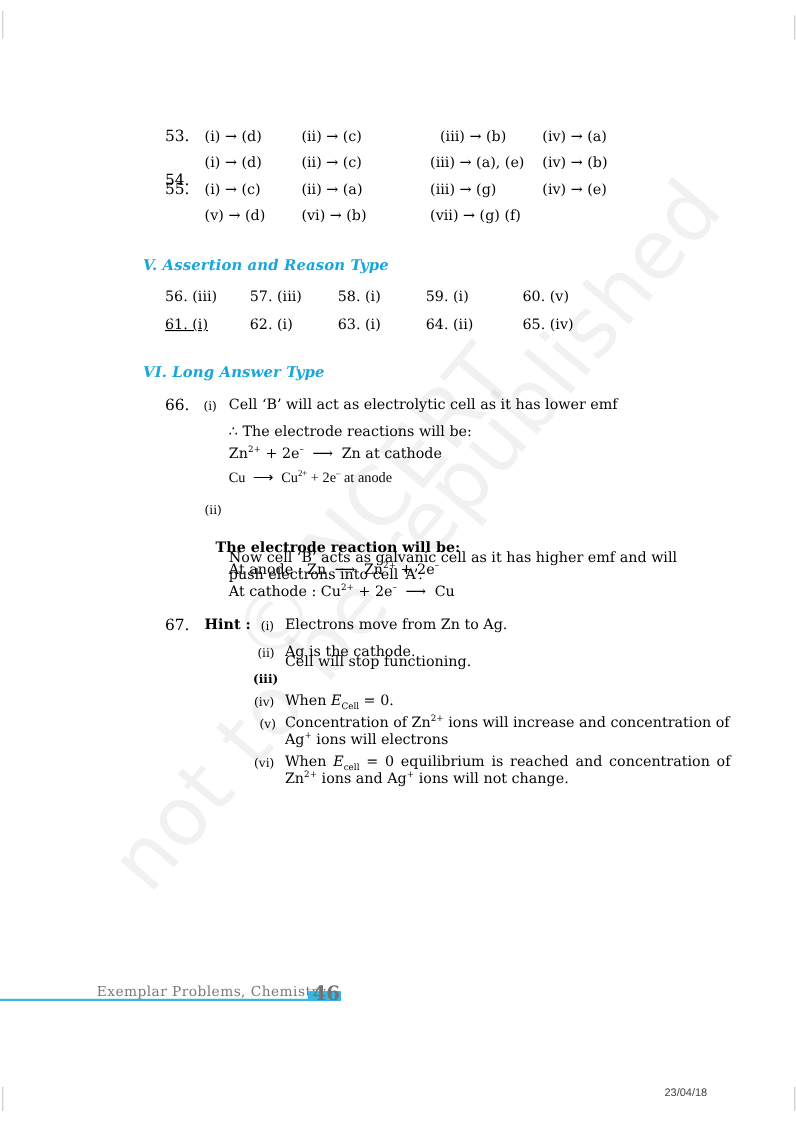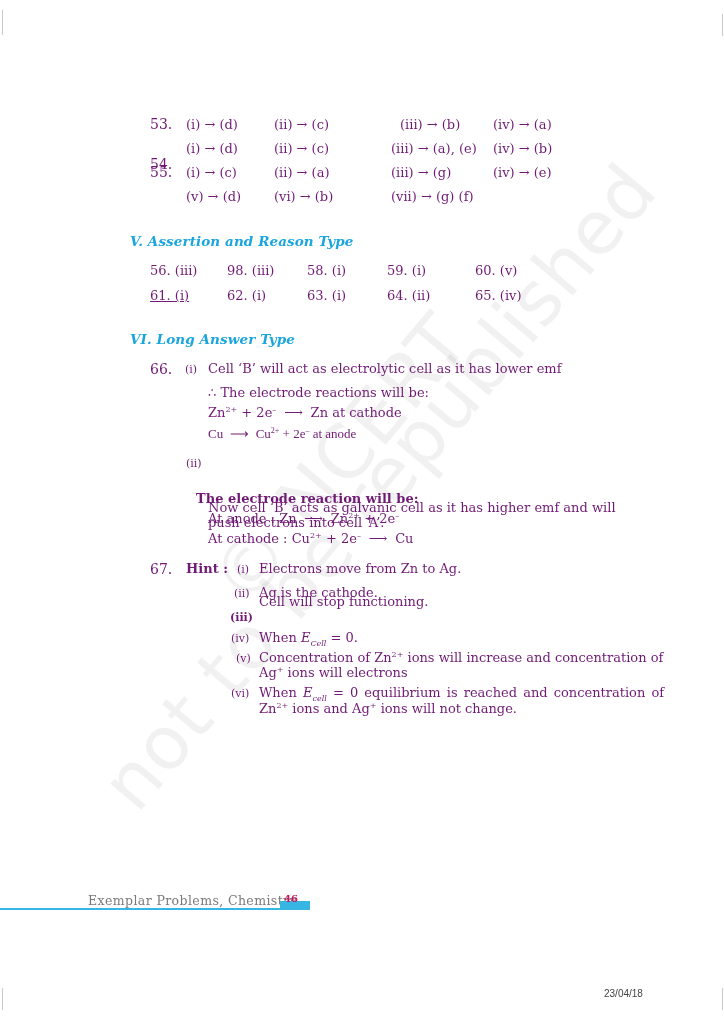--- a/index.html
+++ b/index.html
@@ -3,39 +3,39 @@
 <meta charset="utf-8">
 <style>
   html, body { margin:0; padding:0; }
   body {
     width:724px; height:1024px; position:relative; overflow:hidden;
     background:#ffffff; color:#2b2b2b;
     font-family:"DejaVu Serif", serif;
   }
   .abs { position:absolute; }
   .crop { position:absolute; background:#c8c8c8; }
-  .t { font-size:13px; line-height:16px; white-space:nowrap; color:#701a75; }
+  .t { font-size:13px; line-height:16px; white-space:nowrap; color:#000000; }
   .num { font-size:14px; }
   .sec-head {
     position:absolute; font-family:"DejaVu Serif", serif; font-weight:bold; font-style:italic;
     color:#1aa6dd; font-size:13.5px; letter-spacing:0.1px;
   }
   sup { font-size:8px; line-height:0; vertical-align:super; }
-  sub { font-size:8px; line-height:0; vertical-align:sub;font-style:italic; }
+  sub { font-size:8px; line-height:0; vertical-align:sub; }
   .lng { display:inline-block; width:26px; text-align:center; }
   .wrap { white-space:normal; }
   .watermark {
     position:absolute; font-family:"DejaVu Sans", sans-serif; color:rgba(150,150,150,0.13);
     font-size:74px; white-space:nowrap; transform-origin:left bottom; pointer-events:none;
     letter-spacing:1px;
   }
   .footer-line { position:absolute; left:0; top:908px; width:310px; height:2px; background:#37b6e3; }
   .footer-text { position:absolute; left:88px; top:893px; font-size:12.5px; color:#7a7a7a; letter-spacing:0.4px; }
   .page-box { position:absolute; left:280px; top:901px; width:30px; height:9px; background:#37b6e3; }
-  .page-num { position:absolute; left:284px; top:893px; font-size:10px; color:#be185d; font-weight:bold; }
+  .page-num { position:absolute; left:284px; top:893px; font-size:18px; color:#737373; font-weight:bold; }
   .date { position:absolute; left:604px; top:988px; font-family:"Liberation Sans", sans-serif; font-size:10px; color:#444; }
 </style>
 </head>
 <body>
 
 <div class="crop" style="left:2px;top:10px;width:1px;height:25px;"></div>
 <div class="crop" style="left:722px;top:14px;width:1px;height:22px;"></div>
 <div class="crop" style="left:2px;top:988px;width:1px;height:22px;"></div>
 <div class="crop" style="left:722px;top:988px;width:1px;height:22px;"></div>
 
@@ -62,21 +62,21 @@
   <div class="abs t" style="left:493px;top:165px;">(iv) → (e)</div>
 
   <div class="abs t" style="left:186px;top:189px;">(v) → (d)</div>
   <div class="abs t" style="left:274px;top:189px;">(vi) → (b)</div>
   <div class="abs t" style="left:391px;top:189px;">(vii) → (g) (f)</div>
 </div>
 
 <div class="sec-head" style="left:130px;top:233px;">V. Assertion and Reason Type</div>
 <div>
   <div class="abs t" style="left:150px;top:263px;">56. (iii)</div>
-  <div class="abs t" style="left:227px;top:263px;">98. (iii)</div>
+  <div class="abs t" style="left:227px;top:263px;">57. (iii)</div>
   <div class="abs t" style="left:307px;top:263px;">58. (i)</div>
   <div class="abs t" style="left:387px;top:263px;">59. (i)</div>
   <div class="abs t" style="left:475px;top:263px;">60. (v)</div>
   <div class="abs t" style="left:150px;top:288px;text-decoration:underline;">61. (i)</div>
   <div class="abs t" style="left:227px;top:288px;">62. (i)</div>
   <div class="abs t" style="left:307px;top:288px;">63. (i)</div>
   <div class="abs t" style="left:387px;top:288px;">64. (ii)</div>
   <div class="abs t" style="left:475px;top:288px;">65. (iv)</div>
 </div>
 

